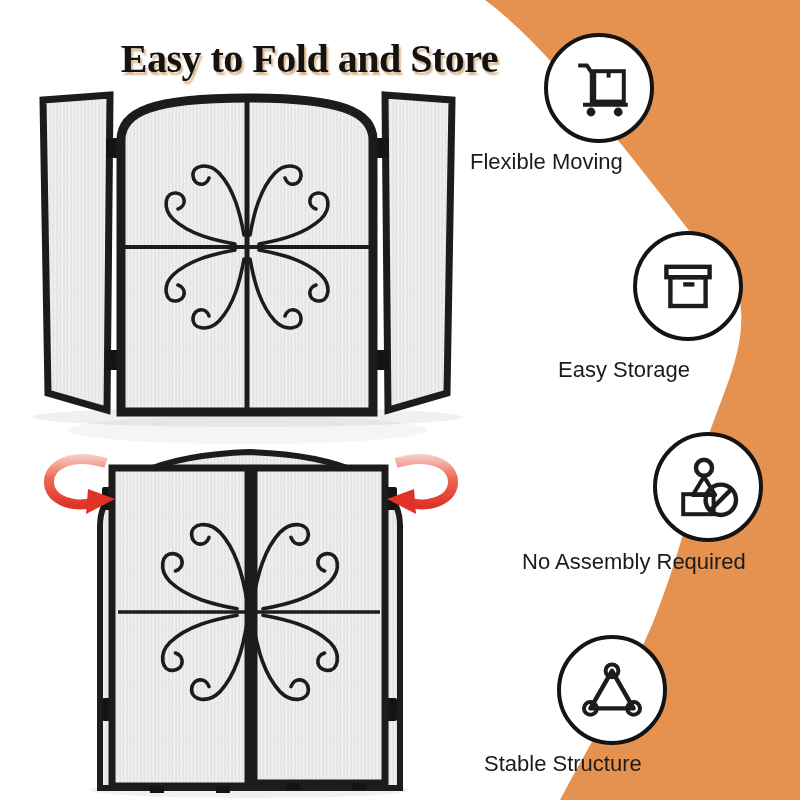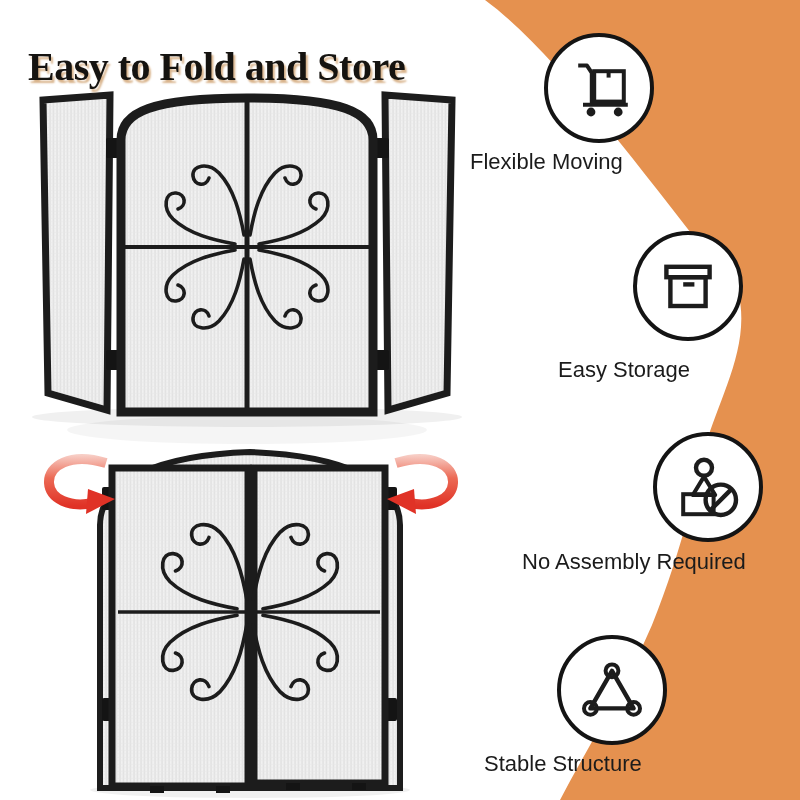--- a/index.html
+++ b/index.html
@@ -3,24 +3,24 @@
 <meta charset="utf-8">
 <style>
   html,body{margin:0;padding:0;}
   body{
     width:800px;height:800px;position:relative;overflow:hidden;
     background:#ffffff;font-family:"Liberation Sans",sans-serif;
   }
   #stage{position:absolute;inset:0;width:800px;height:800px;}
   #art{position:absolute;left:0;top:0;}
   .title{
-    position:absolute;left:28px;top:16px;width:470px;
+    position:absolute;left:28px;top:8px;width:470px;
     font-family:"Liberation Serif",serif;font-weight:700;
     font-size:40px;letter-spacing:-0.5px;color:#151310;
-    text-shadow:2px 3px 2px #d9b48c;white-space:nowrap;
+    text-shadow:2px 3px 2px #d9b48c;white-space:nowrap;text-align:right;
   }
   .feature-icon{
     position:absolute;width:110px;height:110px;border-radius:50%;
     background:#ffffff;border:4px solid #141414;box-sizing:border-box;
     display:flex;align-items:center;justify-content:center;
   }
   .feature-icon svg{display:block;}
   .feature-label{
     position:absolute;text-align:left;font-size:22px;color:#1b1b1b;
     white-space:nowrap;

